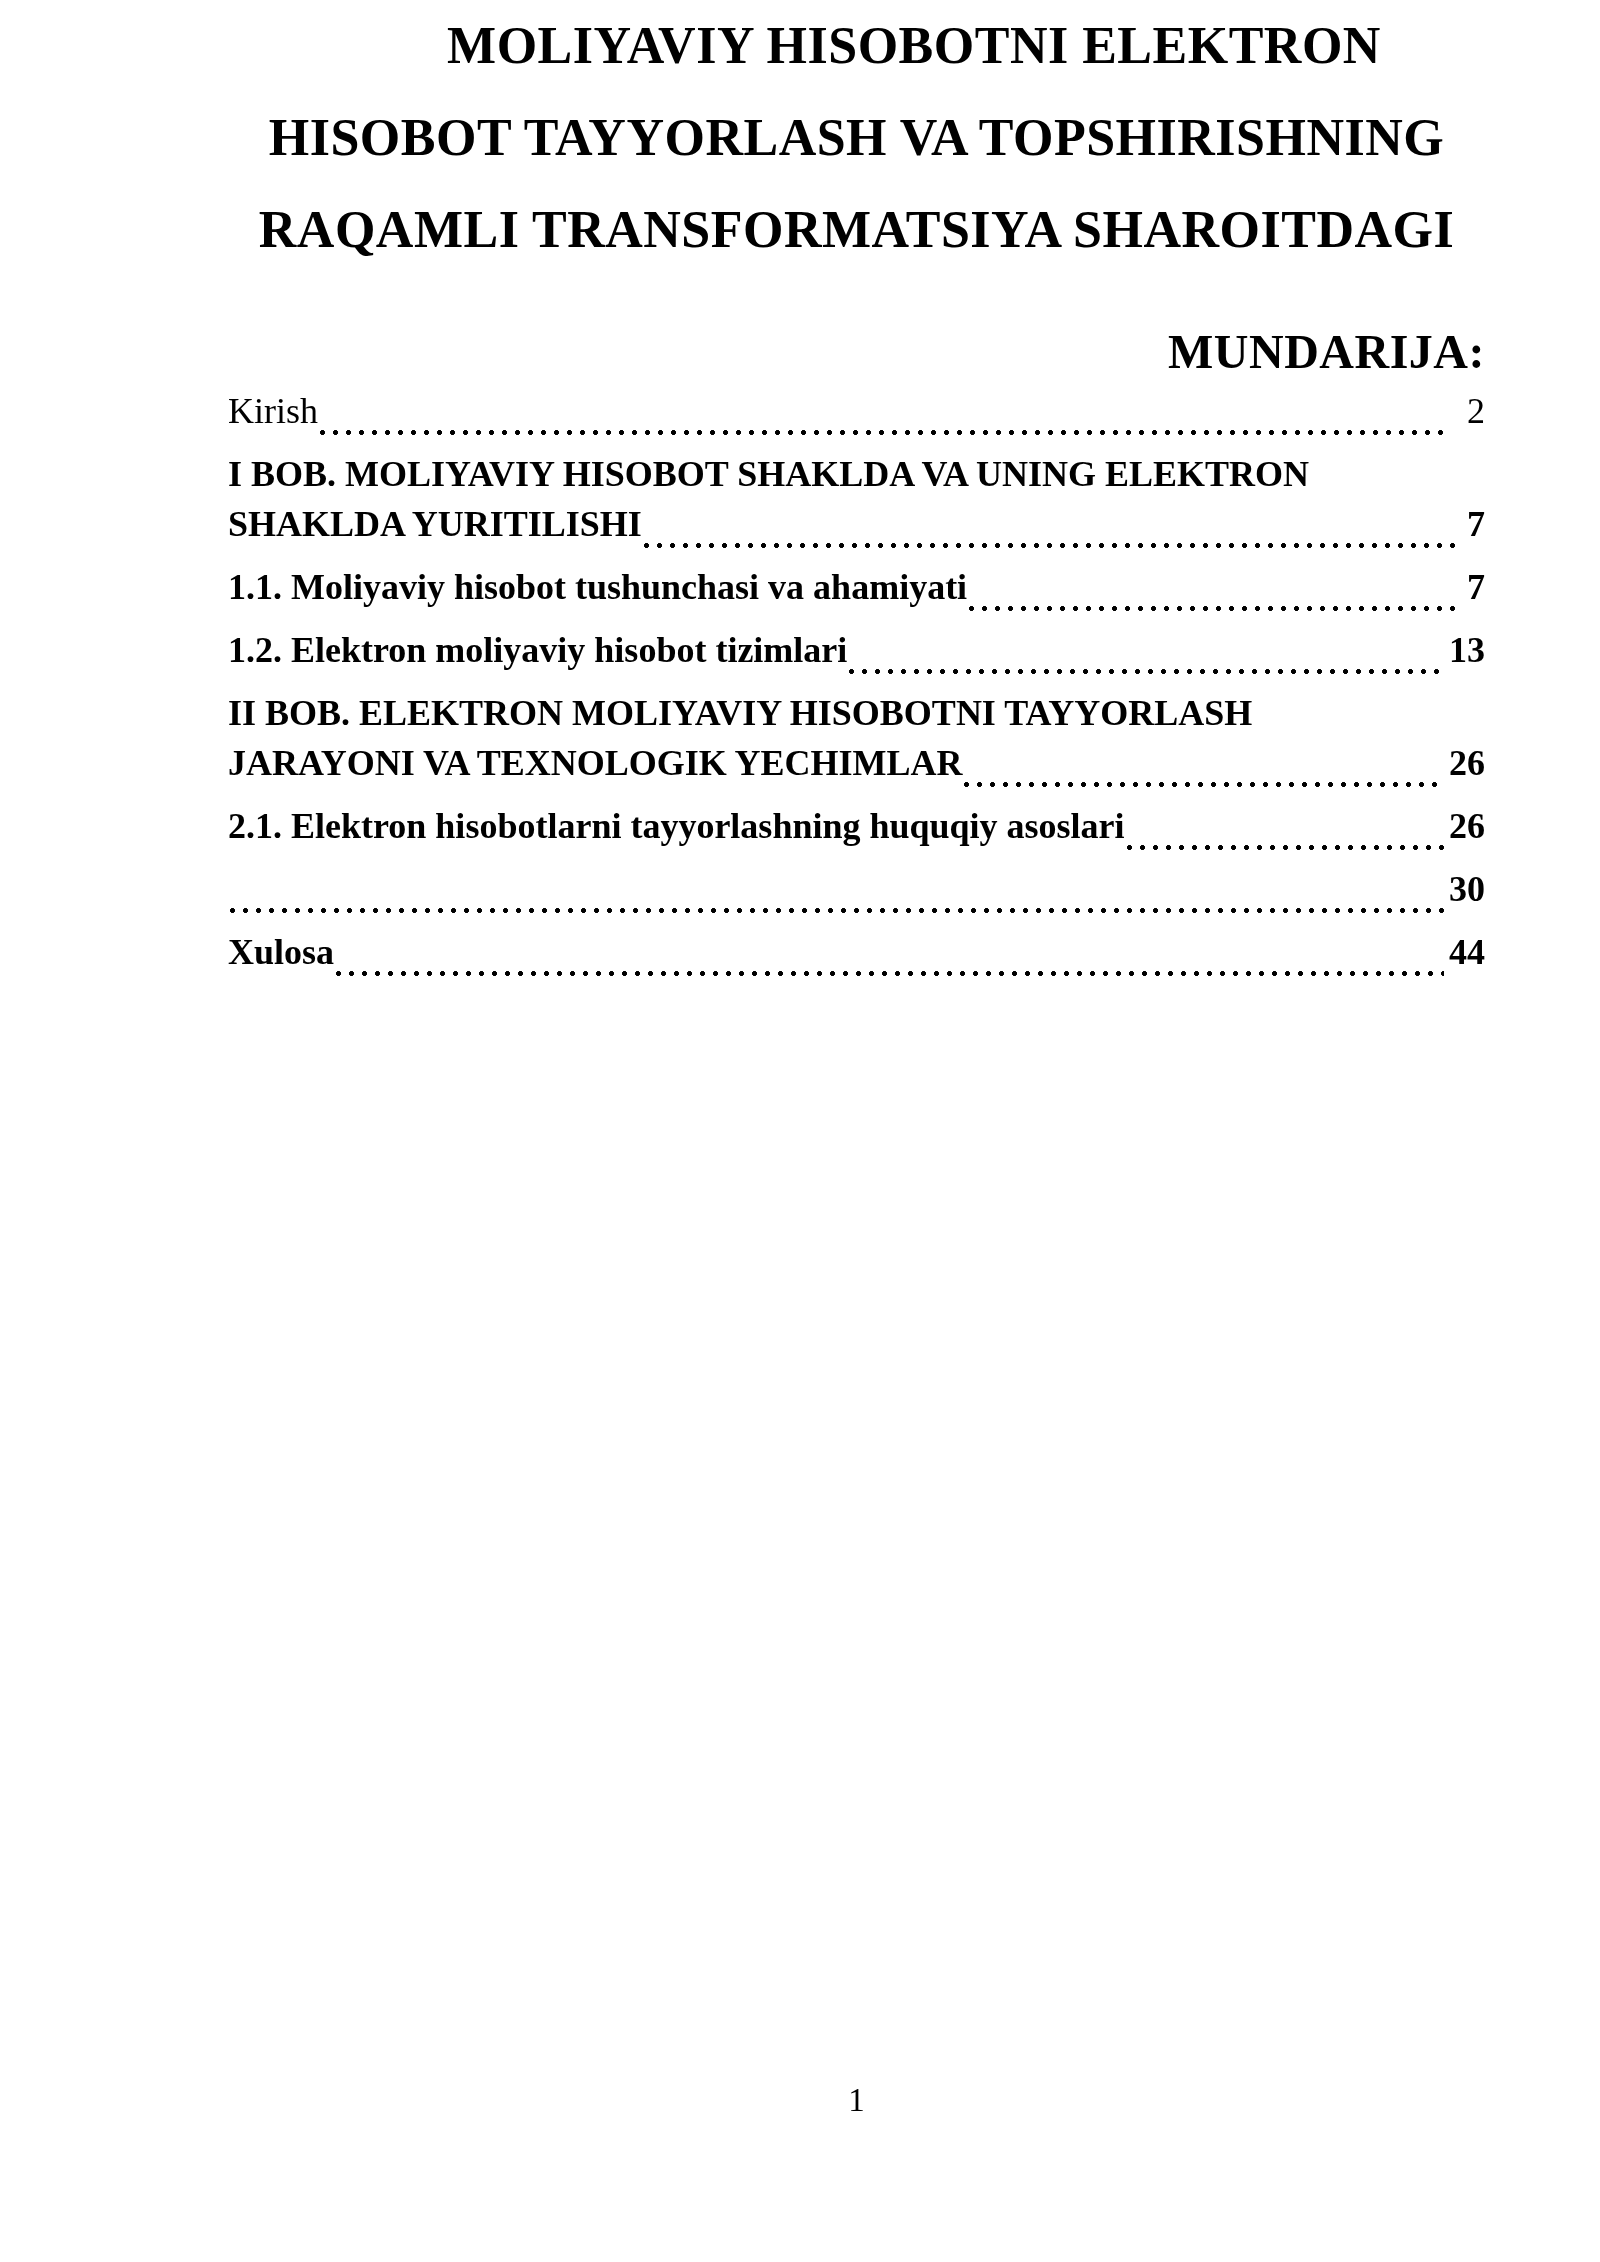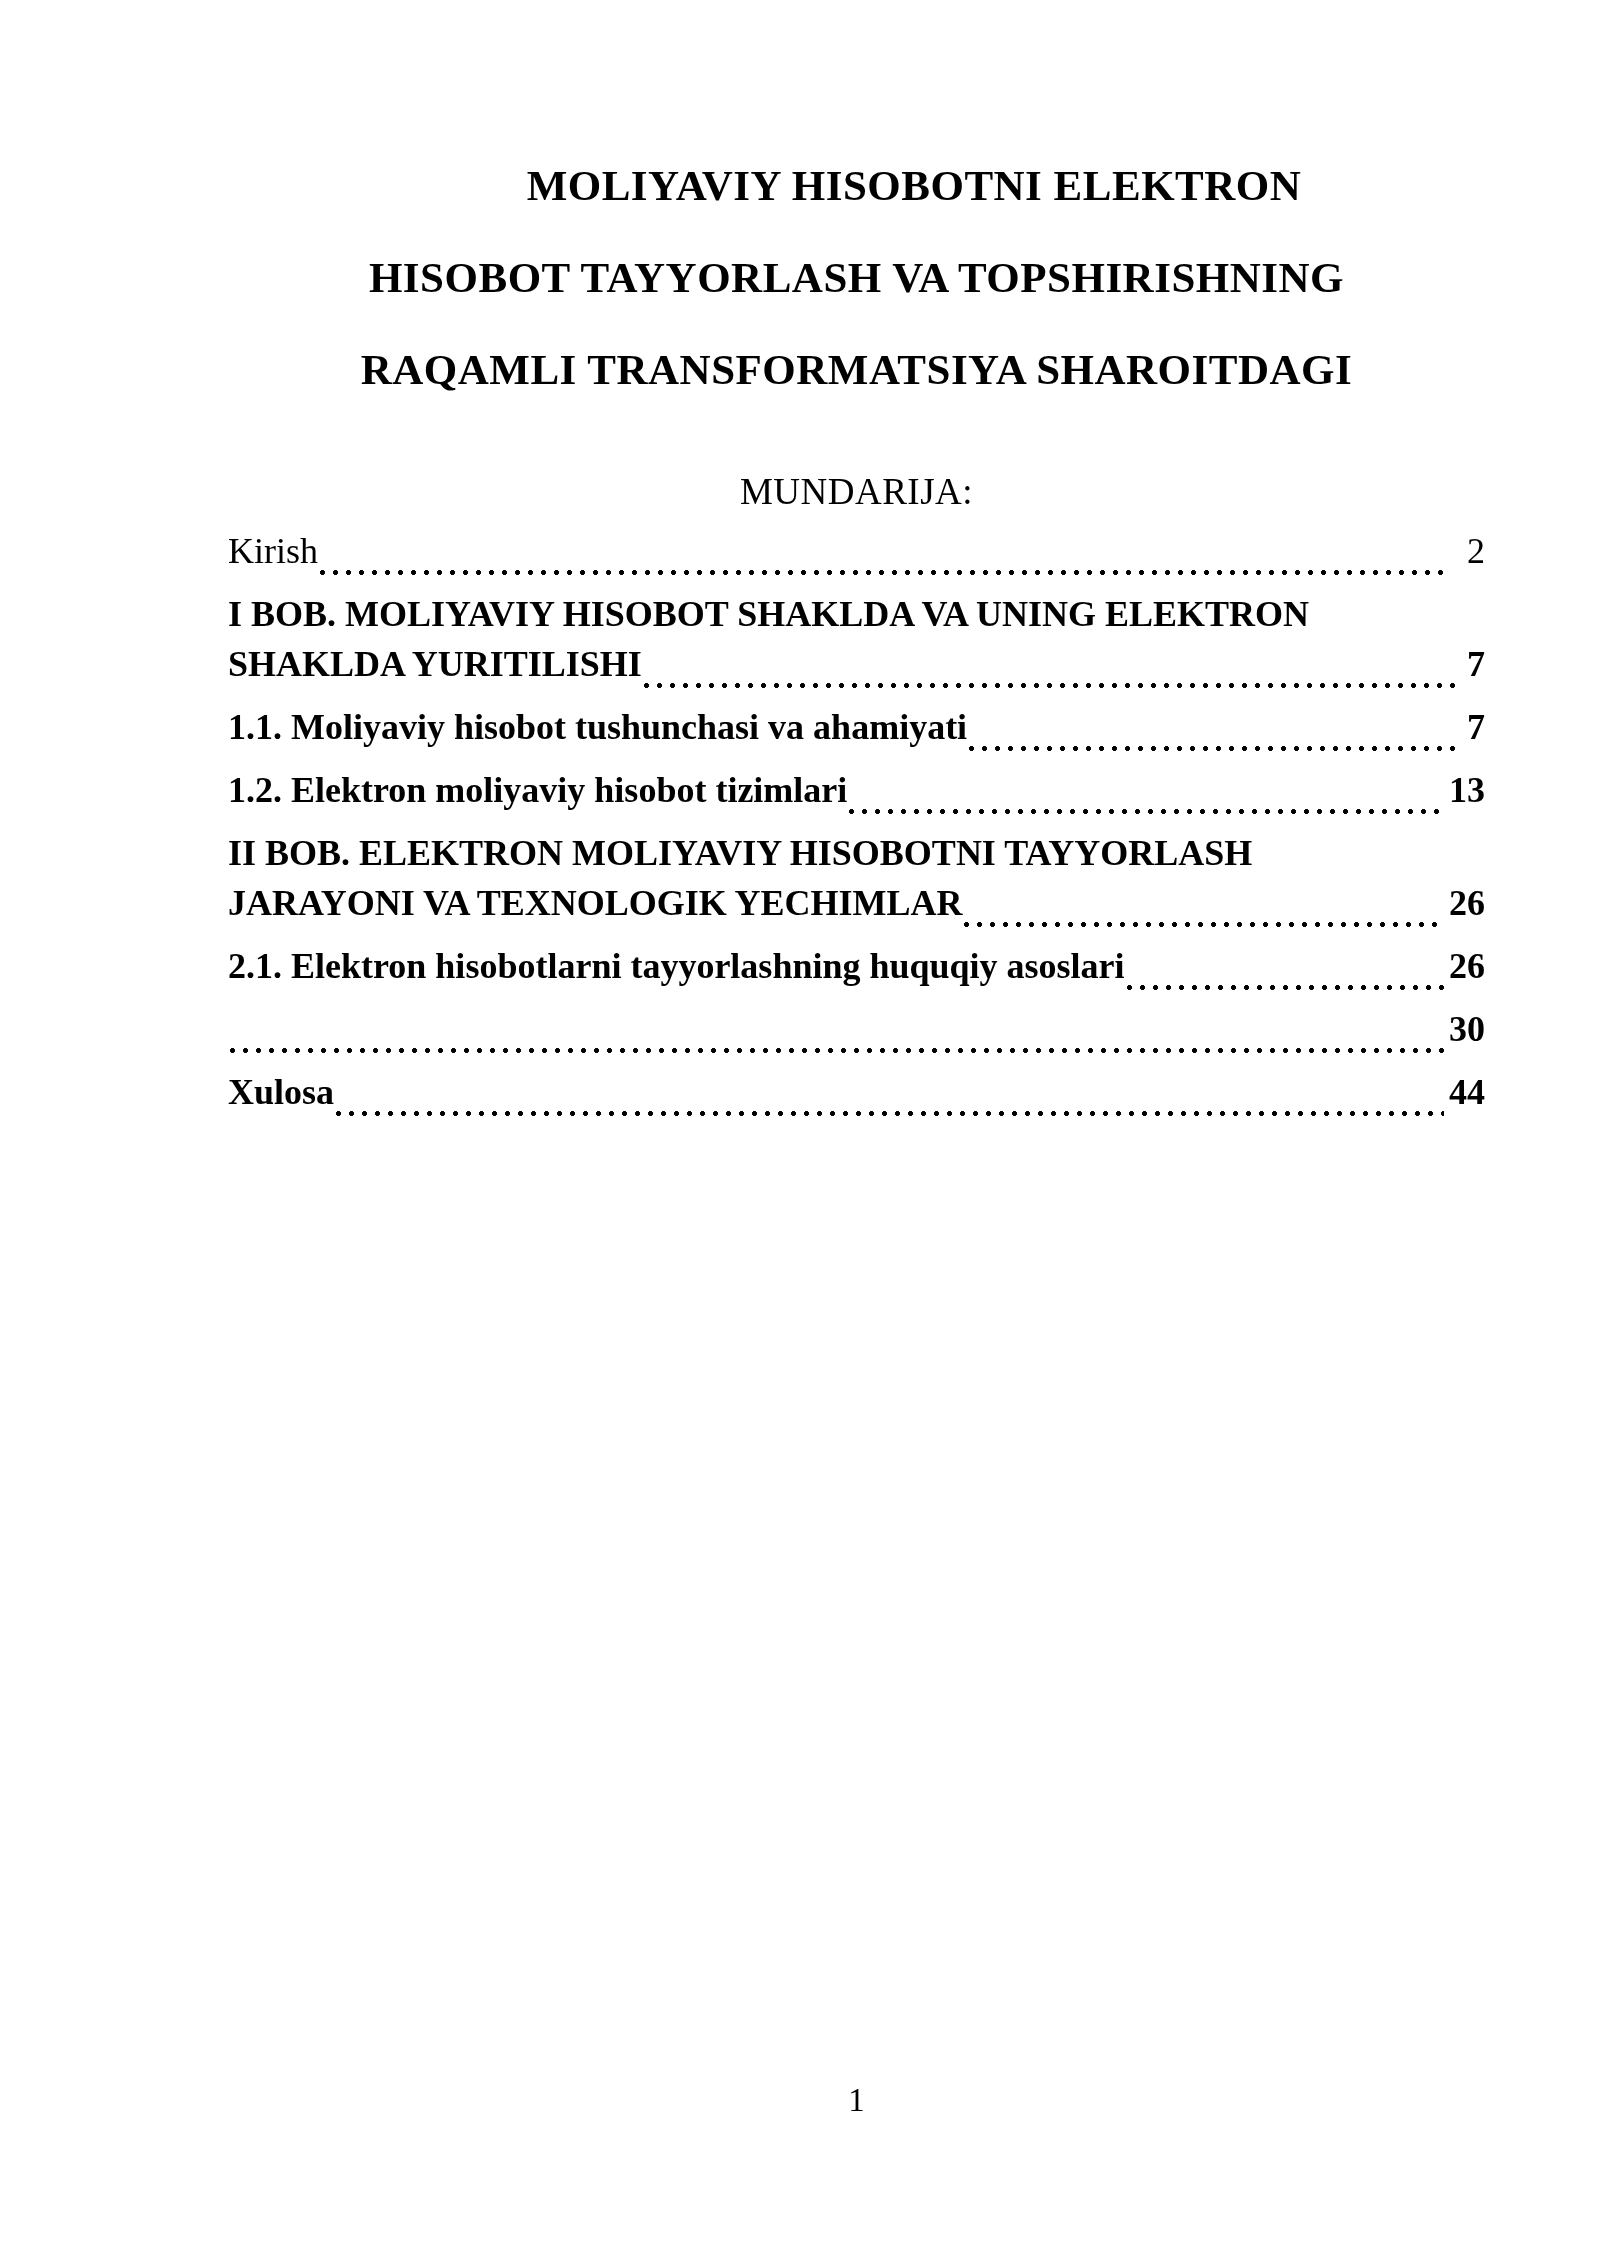--- a/index.html
+++ b/index.html
@@ -14,40 +14,39 @@
     background: #ffffff;
     color: #000000;
     font-family: "Liberation Serif", "DejaVu Serif", serif;
     overflow: hidden;
   }
   .content {
     padding: 0 115px 0 228px; 
   }
   
   .doc-title {
-    padding-top: 140px;
     text-align: center;
     font-weight: bold;
-    font-size: 43px;
+    font-size: 52px;
     line-height: 92px;
     letter-spacing: 0.5px;
   }
   .title-line {
     white-space: nowrap;
   }
   .title-line:first-child {
     padding-left: 115px; 
   }
   
   .toc-heading {
     margin: 48px 0 0 0;
-    font-weight: normal;
-    font-size: 37px;
+    font-weight: bold;
+    font-size: 48px;
     line-height: 56px;
-    text-align: center;
+    text-align: right;
     letter-spacing: 0.5px;
   }
   
   .toc {
     margin-top: 6px;
     font-size: 36px;
   }
   .toc-entry {
     margin-bottom: 13px;
   }

